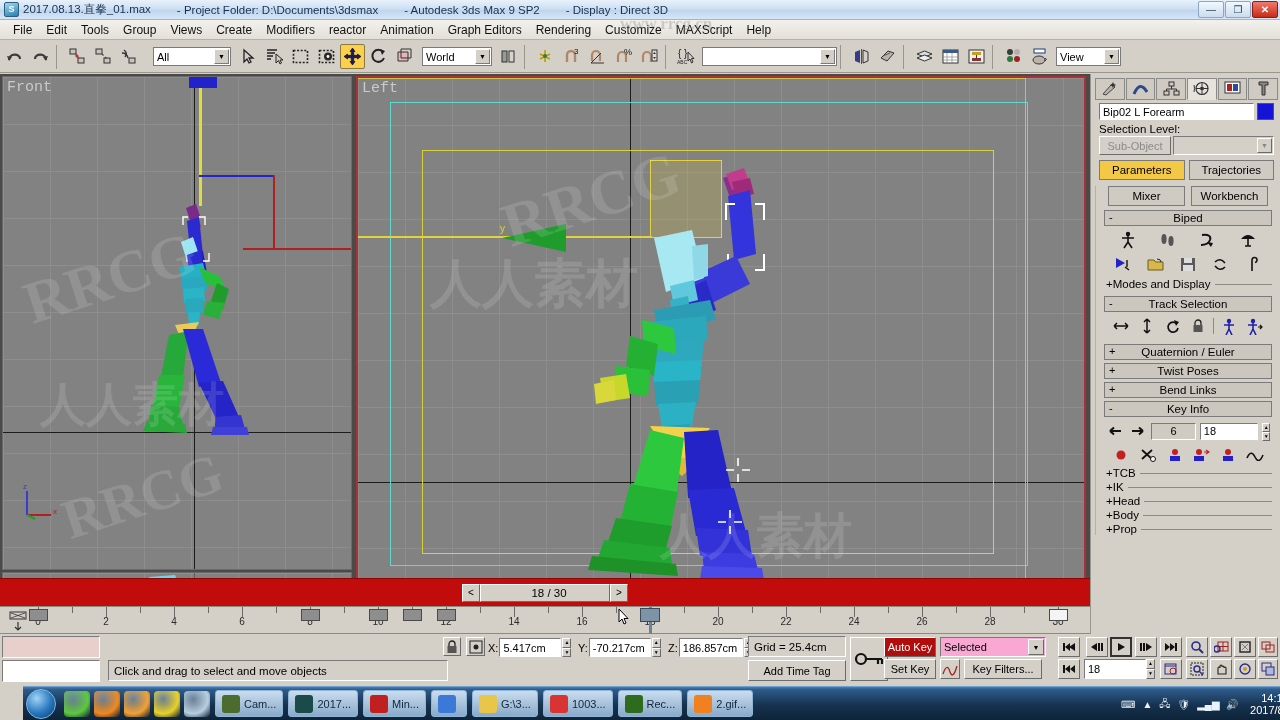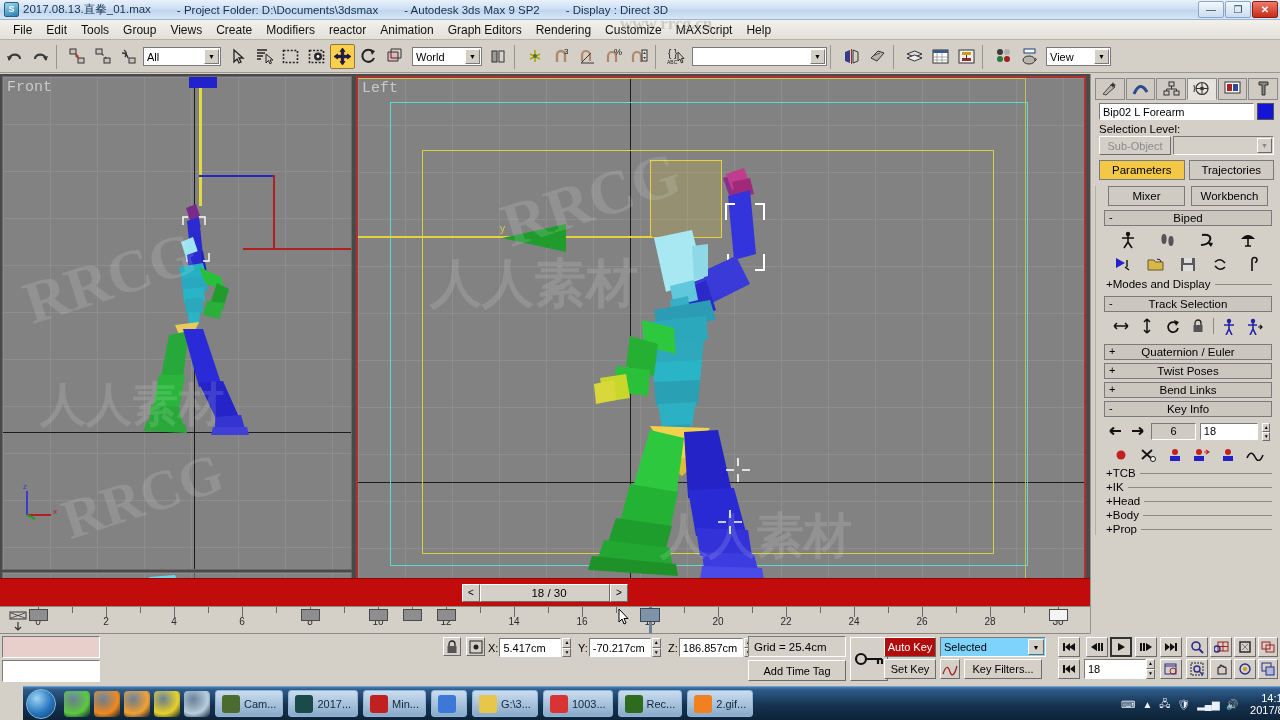--- a/index.html
+++ b/index.html
@@ -296,21 +296,21 @@
           <path d="M8 7 l1.5 1.5 M11 10 l1.5 1.5" stroke="#444" stroke-width="1.2"></path>
         </svg>
     </div>
     <div class="tbtn">
       <svg width="19" height="19" viewBox="0 0 19 19">
           <rect x="9" y="11" width="6" height="5" fill="#c9c5bd" stroke="#333"></rect>
           <path d="M4 3 q4 3 1 7" stroke="#333" stroke-width="1.4" fill="none"></path>
           <path d="M2 6 q5 0 6 5" stroke="#333" stroke-width="1.4" fill="none"></path>
         </svg>
     </div>
-    <div class="tcombo" style="width:78px;margin-left:0;">
+    <div class="tcombo" style="width:78px;margin-left:10px;">
       <span>All</span>
       <span class="arrow">▼</span>
     </div>
     <div class="tbtn" style="margin-left:4px;">
       <svg width="19" height="19" viewBox="0 0 19 19">
           <path d="M5 3 L5 15 L8 12 L10 16 L12 15 L10 11 L14 11 Z" fill="none" stroke="#222" stroke-width="1.3"></path>
         </svg>
     </div>
     <div class="tbtn">
       <svg width="19" height="19" viewBox="0 0 19 19">
@@ -689,20 +689,21 @@
       </div>
   </div>
 
   <div class="statusbar">
 
     <div class="mini-listener">
       <div class="ml-pink"></div>
       <div class="ml-white"></div>
     </div>
 
+    <div class="prompt-line" style="left:108px;top:26px;width:340px;">Click and drag to select and move objects</div>
 
     <div class="gbtn" style="position:absolute;left:443px;top:3px;width:18px;height:19px;">
       <svg width="12" height="14" viewBox="0 0 12 14">
           <path d="M3 6 V4 a3 3 0 0 1 6 0 V6" stroke="#222" stroke-width="1.3" fill="none"></path>
           <rect x="1.5" y="6" width="9" height="7" fill="#555"></rect>
         </svg>
     </div>
     <div class="gbtn" style="position:absolute;left:466px;top:3px;width:19px;height:19px;">
       <svg width="14" height="14" viewBox="0 0 14 14">
           <rect x="1" y="1" width="12" height="12" fill="none" stroke="#222"></rect>
@@ -741,21 +742,21 @@
     <div class="gbtn" style="position:absolute;left:850px;top:3px;width:38px;height:44px;">
       <svg width="30" height="16" viewBox="0 0 30 16">
           <circle cx="7" cy="8" r="5" fill="none" stroke="#111" stroke-width="2.2"></circle>
           <path d="M12 8 L28 8 M24 8 L24 13 M28 8 L28 13" stroke="#111" stroke-width="2.2"></path>
         </svg>
     </div>
 
     <div class="autokey" style="position:absolute;left:884px;top:3px;width:52px;height:20px;">Auto Key</div>
     <div class="gbtn" style="position:absolute;left:884px;top:25px;width:52px;height:20px;">Set Key</div>
 
-    <div style="position:absolute;left:940px;top:3px;width:106px;height:20px;background:#7dd3fc;border:1px solid #7a7a7a;border-right-color:#fff;border-bottom-color:#fff;display:flex;align-items:center;padding-left:3px;font-size:11px;">
+    <div style="position:absolute;left:940px;top:3px;width:106px;height:20px;background:#f9a8d4;border:1px solid #7a7a7a;border-right-color:#fff;border-bottom-color:#fff;display:flex;align-items:center;padding-left:3px;font-size:11px;">
       <span>Selected</span>
       <span style="position:absolute;right:1px;top:1px;width:16px;height:16px;background:#d4d0c8;border:1px solid #fff;border-right-color:#6b6b6b;border-bottom-color:#6b6b6b;font-size:7px;display:flex;align-items:center;justify-content:center;">▼</span>
     </div>
     <div class="gbtn" style="position:absolute;left:940px;top:25px;width:20px;height:20px;">
       <svg width="16" height="14" viewBox="0 0 16 14">
           <path d="M1 12 q4 -12 7 -2 q3 8 7 -6" stroke="#a02020" stroke-width="1.3" fill="none"></path>
         </svg>
     </div>
     <div class="gbtn" style="position:absolute;left:964px;top:25px;width:78px;height:20px;">Key Filters...</div>
 

